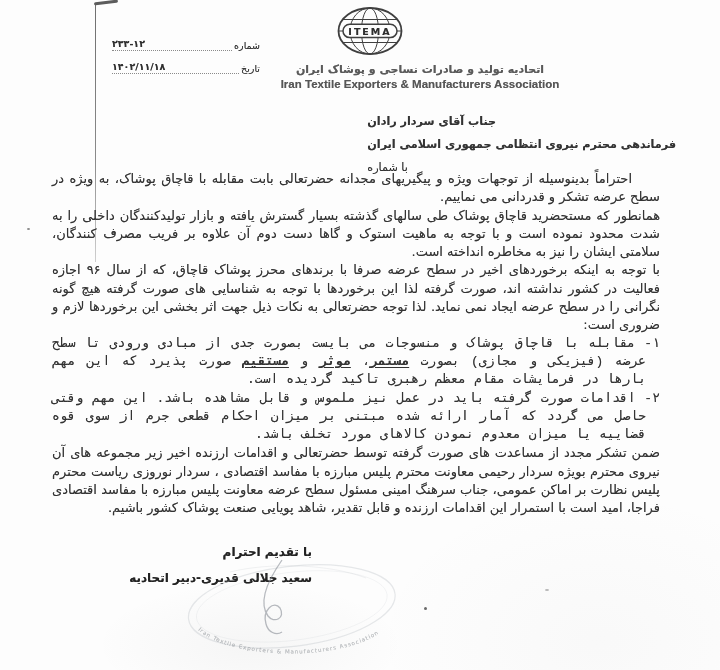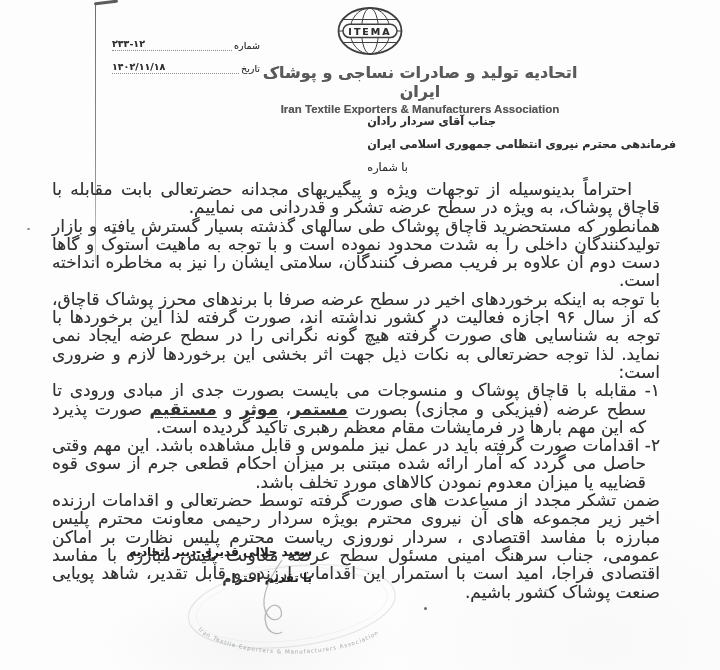--- a/index.html
+++ b/index.html
@@ -29,21 +29,21 @@
   .hleader{
     flex:1; border-bottom:1.5px dotted #8a8a8a;
     text-align:left; height:14px; line-height:13px;
     font-size:9.5px; color:#2f2f2f; font-weight:bold;
     letter-spacing:0.5px;
   }
   .hcenter{
     position:absolute; top:6px; left:250px; width:340px; text-align:center;
   }
   .globe-wrap{ transform:translateX(-50px); }
-  .org-fa{ font-size:16px; font-weight:bold; color:#5a5a5a; margin-top:3px; }
+  .org-fa{ font-size:11px; font-weight:bold; color:#5a5a5a; margin-top:3px; }
   .org-en{ font-size:11.5px; font-weight:bold; color:#565656; margin-top:2px;
            font-family:"Liberation Sans","DejaVu Sans",sans-serif; }
 
   
   .scan-vline{ position:absolute; left:95px; top:4px; width:1px; height:258px;
     background:linear-gradient(#6f6f6f 0%, #8a8a8a 60%, #cfcfcf 100%); }
   .scan-hook{ position:absolute; left:94px; top:1px; width:24px; height:3px;
     background:#5c5c5c; transform:rotate(-7deg); border-radius:2px; }
   .speck{ position:absolute; border-radius:50%; background:#8a8a8a; }
   .sp1{ left:27px; top:228px; width:3px; height:2px; }
@@ -51,27 +51,27 @@
   .sp3{ left:424px; top:607px; width:3px; height:3px; background:#6a6a6a; }
   .sp4{ left:545px; top:589px; width:4px; height:2px; opacity:.6; }
 
   
   .recipient{
     position:absolute; top:110px; right:44px; direction:rtl; text-align:left;
     font-size:11.2px; line-height:23px;
   }
   .recipient .bold{ font-weight:bold; }
   .bodytext{
-    position:absolute; top:180px; right:60px; left:52px;
+    position:absolute; top:170px; right:60px; left:52px;
     direction:rtl; text-align:justify;
-    font-size:17px; line-height:18.3px;
+    font-size:13px; line-height:18.3px;
   }
   .para{ margin:0; }
   .indent{ text-indent:28px; }
-  .item{ padding-right:14px; text-indent:-14px; }
+  .item{ padding-right:14px; text-indent:-14px;font-family:Liberation Mono, monospace; }
   .uw{ font-weight:bold; text-decoration:underline; text-underline-offset:2px; }
 
   .signature{
     position:absolute; top:539px; right:408px; direction:rtl; text-align:right;
     font-size:12px; font-weight:bold; line-height:26px; color:#222;
     white-space:nowrap;
   }
 
   
   .stamp{ position:absolute; left:170px; top:558px; }
@@ -132,22 +132,22 @@
       <span class="uw">موثر</span>
       <span>و</span>
       <span class="uw">مستقیم</span>
       <span>صورت پذیرد که این مهم بارها در فرمایشات مقام معظم رهبری تاکید گردیده است.</span></p>
     <p class="para item"><span>۲-</span>
       <span>اقدامات صورت گرفته باید در عمل نیز ملموس و قابل مشاهده باشد. این مهم وقتی حاصل می گردد که آمار ارائه شده مبتنی بر میزان احکام قطعی جرم از سوی قوه قضاییه یا میزان معدوم نمودن کالاهای مورد تخلف باشد.</span></p>
     <p class="para">ضمن تشکر مجدد از مساعدت های صورت گرفته توسط حضرتعالی و اقدامات ارزنده اخیر زیر مجموعه های آن نیروی محترم بویژه سردار رحیمی معاونت محترم پلیس مبارزه با مفاسد اقتصادی ، سردار نوروزی ریاست محترم پلیس نظارت بر اماکن عمومی، جناب سرهنگ امینی مسئول سطح عرضه معاونت پلیس مبارزه با مفاسد اقتصادی فراجا، امید است با استمرار این اقدامات ارزنده و قابل تقدیر، شاهد پویایی صنعت پوشاک کشور باشیم.</p>
   </div>
 
   <div class="signature">
+    <div>با تقدیم احترام</div>
     <div>سعید جلالی قدیری-دبیر اتحادیه</div>
-    <div>با تقدیم احترام</div>
   </div>
 
   <div class="stamp">
     <svg width="250" height="110" viewBox="0 0 250 110">
       <defs>
         <path id="arcpath" d="M28 72 A 100 38 0 0 0 218 66" fill="none"></path>
       </defs>
       <g transform="rotate(-7 125 50)">
         <ellipse cx="122" cy="48" rx="104" ry="40" fill="none" stroke="#aab0b6" stroke-width="1.2" opacity="0.28"></ellipse>
         <ellipse cx="122" cy="48" rx="96" ry="34" fill="none" stroke="#b4bac0" stroke-width="0.8" opacity="0.18"></ellipse>

